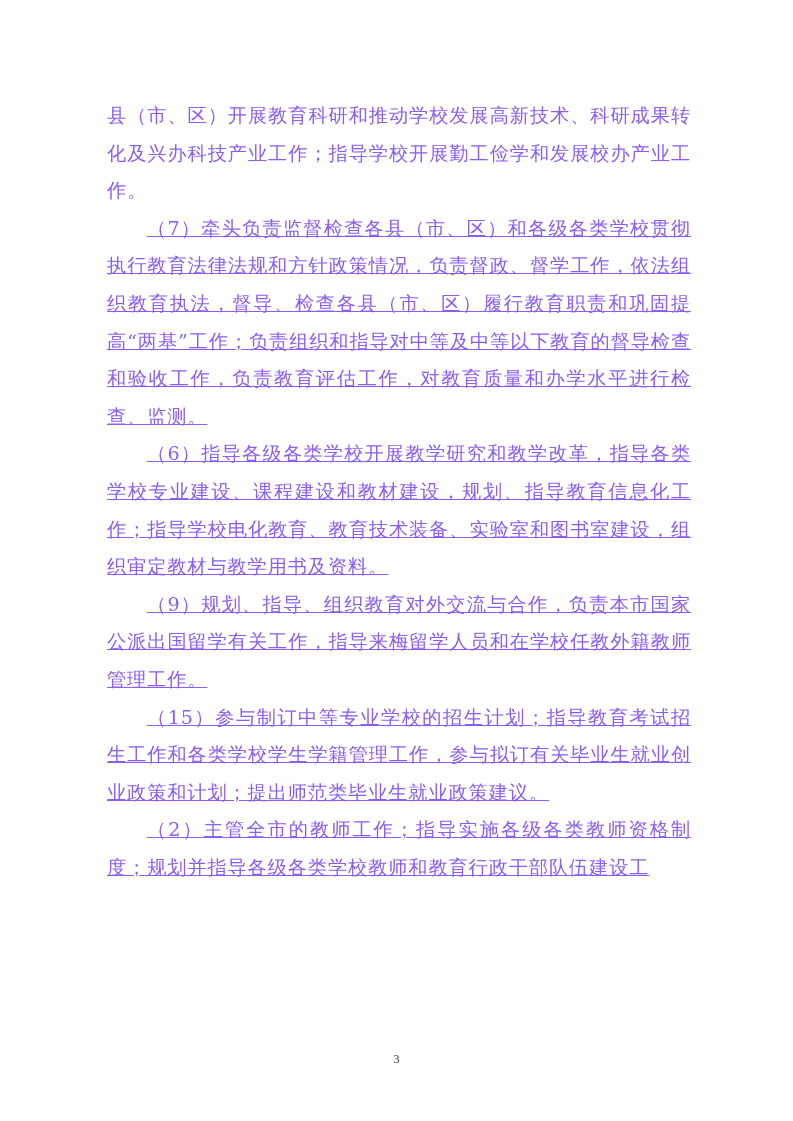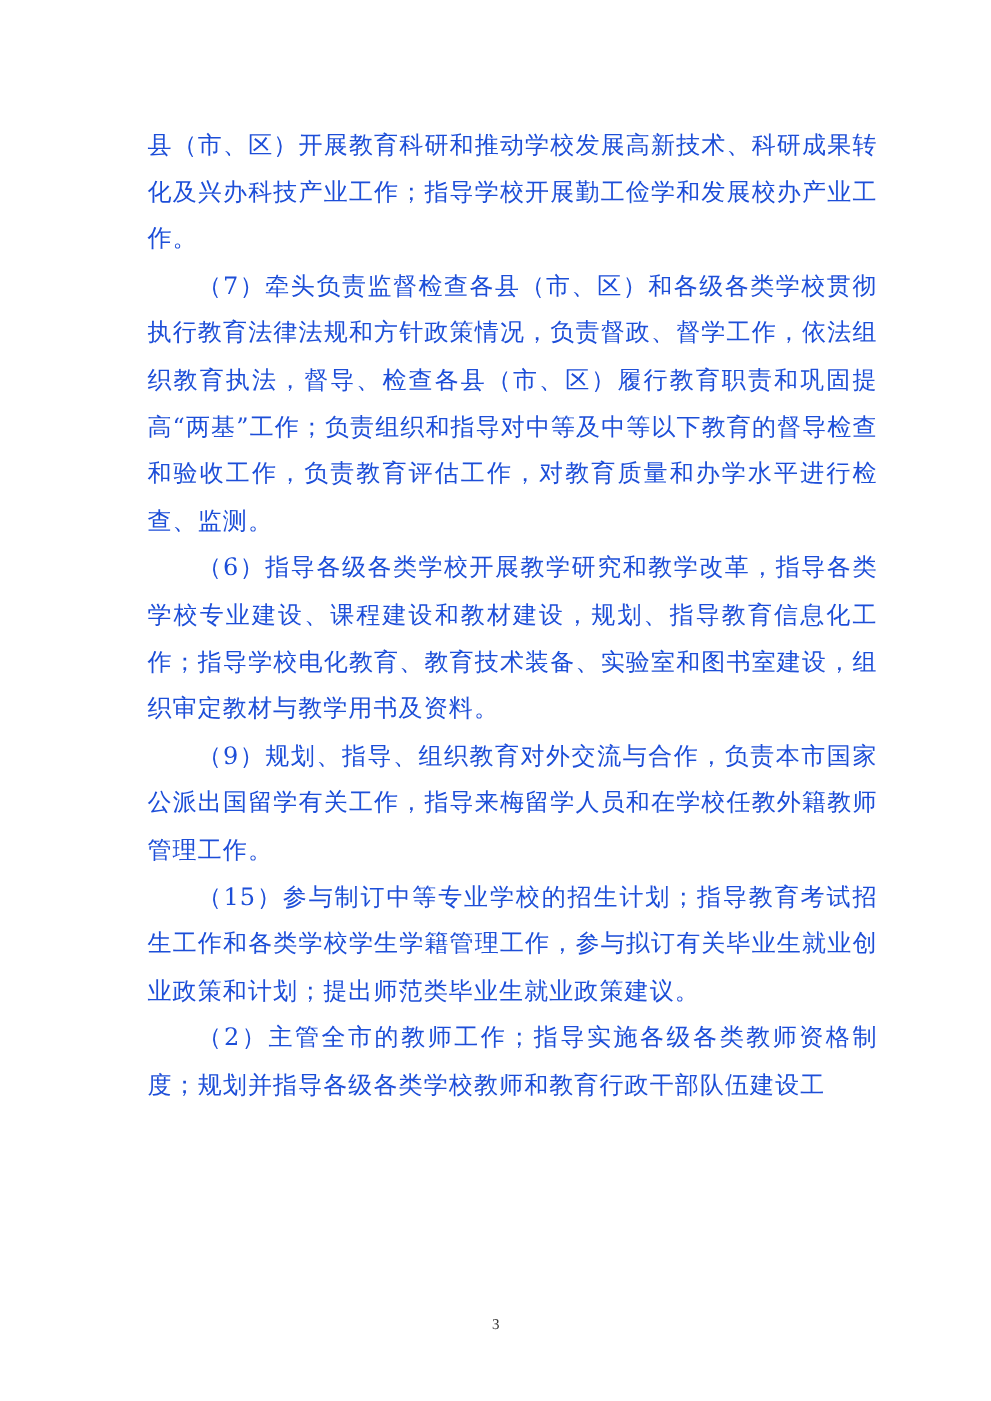--- a/index.html
+++ b/index.html
@@ -5,27 +5,26 @@
   html, body { margin: 0; padding: 0; background: #ffffff; }
   body { width: 793px; height: 1121px; position: relative; overflow: hidden; }
   .page {
     position: absolute; left: 0; top: 0; width: 793px; height: 1121px; background: #fff;
   }
   .content {
     position: absolute; left: 107px; top: 97px; width: 584px;
     font-family: "DejaVu Serif", "Liberation Serif", serif;
     font-size: 19.2px;
     line-height: 37.6px;
-    color: #1d4ed8;
+    color: #8b5cf6;
     text-align: justify;
     letter-spacing: 0.9px;
-    margin-left: 11px;
   }
   .para { margin: 0; padding: 0; }
-  .para.indent { text-indent: 40px; }
+  .para.indent { text-indent: 40px; text-decoration: underline; }
   .page-number {
     position: absolute; left: 0; width: 793px; top: 1052px;
     text-align: center;
     font-family: "Liberation Serif", "DejaVu Serif", serif;
     font-size: 12px; color: #333;
   }
 </style>
 </head>
 <body>
 

